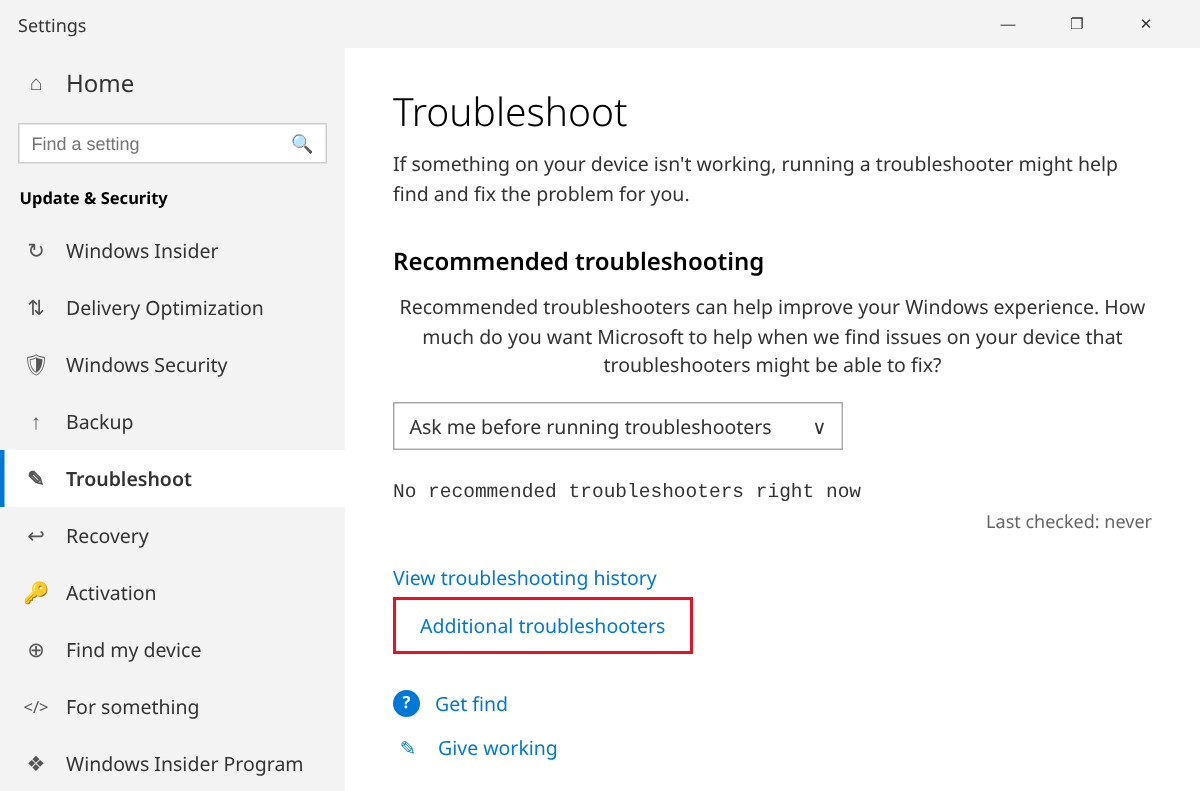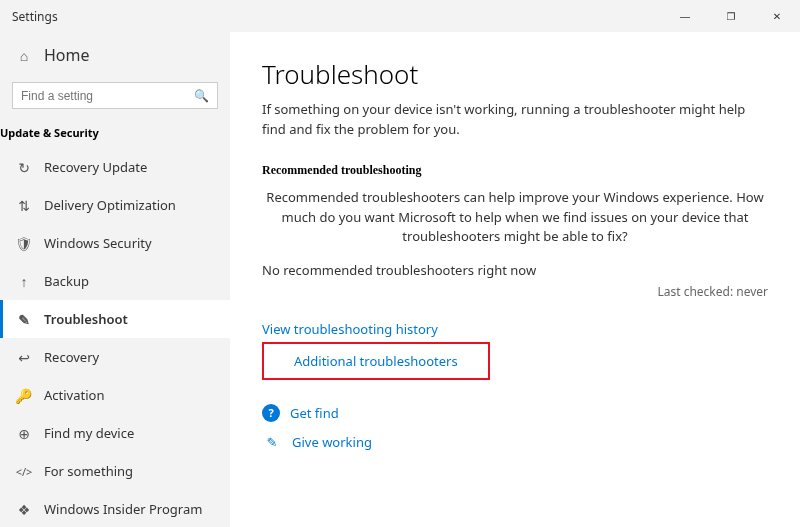--- a/index.html
+++ b/index.html
@@ -12,21 +12,21 @@
       display: flex;
       flex-direction: column;
     }
 
     
     .titlebar {
       background: #f3f3f3;
       display: flex;
       align-items: center;
       justify-content: space-between;
-      padding: 0 0 0 12px;
+      padding: 0 13px 0 12px;
       height: 32px;
       flex-shrink: 0;
     }
     .titlebar-title {
       font-size: 12px;
       color: #333;
     }
     .titlebar-controls {
       display: flex;
     }
@@ -87,21 +87,21 @@
       font-size: 12px;
       flex: 1;
       background: transparent;
       color: #555;
     }
 
     .sidebar-section-title {
       font-size: 11px;
       font-weight: 700;
       color: #000;
-      padding: 4px 16px 8px 0;
+      padding: 4px 16px 8px 13px;
     }
 
     .sidebar-item {
       display: flex;
       align-items: center;
       padding: 10px 16px;
       gap: 12px;
       cursor: pointer;
       color: #333;
       font-size: 13px;
@@ -149,25 +149,24 @@
 
     .page-description {
       font-size: 13px;
       color: #333;
       margin-bottom: 24px;
       max-width: 520px;
       line-height: 1.5;
     }
 
     .section-title {
-      font-size: 12px;
+      font-size: 16px;
       font-weight: 600;
       color: #000;
       margin-bottom: 10px;
-      font-family: Liberation Serif, serif;
     }
 
     .section-description {
       font-size: 13px;
       color: #333;
       margin-bottom: 14px;
       max-width: 520px;
       line-height: 1.5;
       text-align: center;
     }
@@ -183,41 +182,42 @@
       width: 300px;
       background: #fff;
       margin-bottom: 20px;
       color: #333;
     }
 
     .no-recommended {
       font-size: 13px;
       color: #333;
       margin-bottom: 4px;
+      font-family: Liberation Mono, monospace;
     }
     .last-checked {
       font-size: 12px;
       color: #666;
       margin-bottom: 20px;
       text-align: right;
     }
 
     .link-blue {
       color: #0078d7;
       font-size: 13px;
       cursor: pointer;
       text-decoration: none;
       margin-bottom: 4px;
       display: block;
     }
 
     .additional-btn {
       display: inline-block;
       border: 2px solid #e81123;
-      padding: 8px 30px;
+      padding: 8px 16px;
       font-size: 13px;
       color: #0078d7;
       cursor: pointer;
       margin-bottom: 24px;
       background: transparent;
     }
 
     .help-items {
       display: flex;
       flex-direction: column;
@@ -270,21 +270,21 @@
 
     <div class="sidebar-search">
       <input type="text" placeholder="Find a setting" style="">
       <span style="color:#555;font-size:12px;">🔍</span>
     </div>
 
     <div class="sidebar-section-title">Update &amp; Security</div>
 
     <div class="sidebar-item">
       <span class="sidebar-icon">↻</span>
-      <span>Recovery Update</span>
+      <span>Windows Insider</span>
     </div>
     <div class="sidebar-item">
       <span class="sidebar-icon">⇅</span>
       <span>Delivery Optimization</span>
     </div>
     <div class="sidebar-item">
       <span class="sidebar-icon">🛡</span>
       <span>Windows Security</span>
     </div>
     <div class="sidebar-item">
@@ -317,20 +317,24 @@
     </div>
   </nav>
 
   <main class="content">
     <h1 class="page-title">Troubleshoot</h1>
     <p class="page-description">If something on your device isn't working, running a troubleshooter might help find and fix the problem for you.</p>
 
     <h2 class="section-title">Recommended troubleshooting</h2>
     <p class="section-description">Recommended troubleshooters can help improve your Windows experience. How much do you want Microsoft to help when we find issues on your device that troubleshooters might be able to fix?</p>
 
+    <div class="dropdown-select">
+      <span>Ask me before running troubleshooters</span>
+      <span>∨</span>
+    </div>
 
     <p class="no-recommended">No recommended troubleshooters right now</p>
     <p class="last-checked">Last checked: never</p>
 
     <a class="link-blue">View troubleshooting history</a>
 
     <div class="additional-btn">
       <span>Additional troubleshooters</span>
     </div>
 

